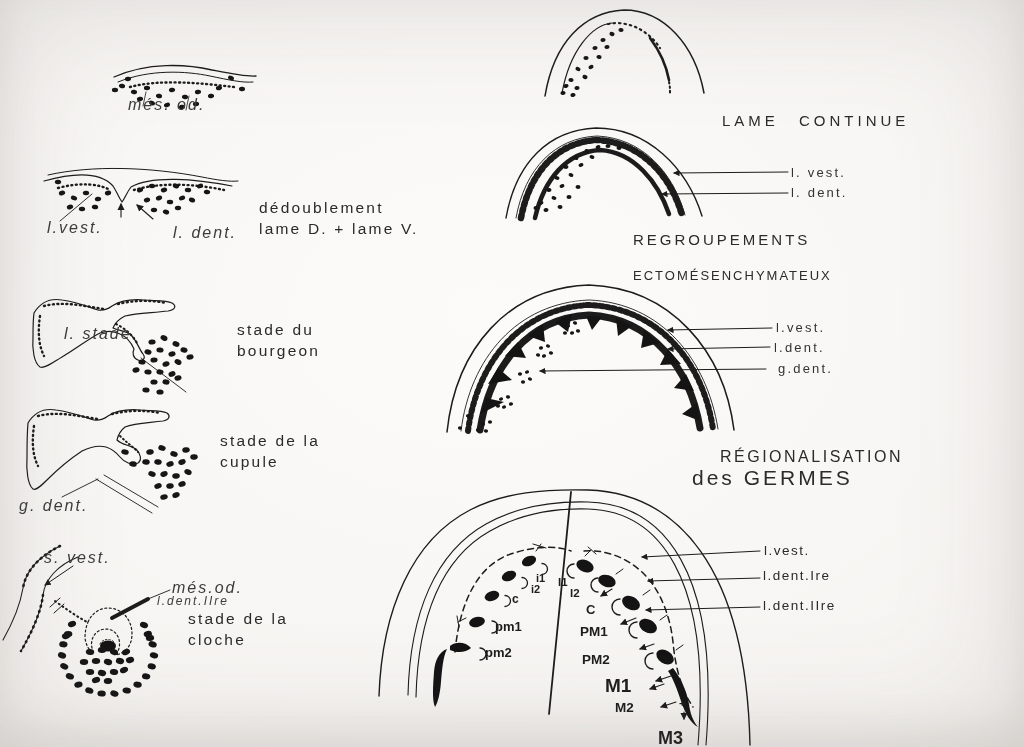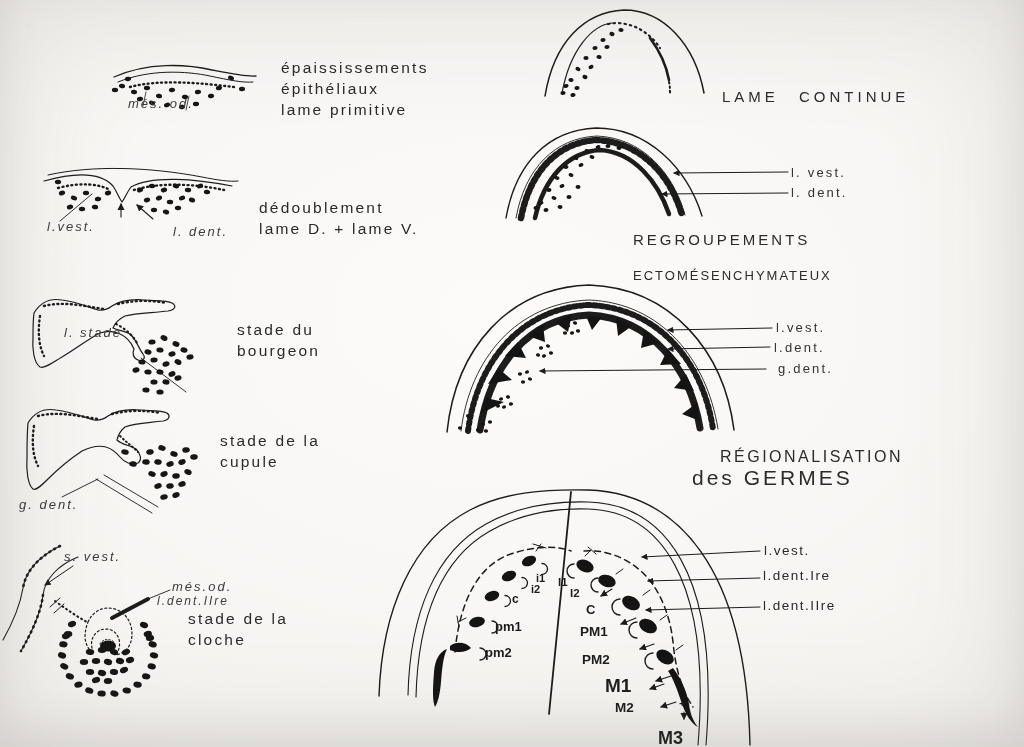--- a/index.html
+++ b/index.html
@@ -8,21 +8,21 @@
     background:radial-gradient(130% 120% at 48% 42%, #fcfbf9 0%, #f6f4f1 55%, #e9e6e1 100%);
     font-family:"Liberation Sans","DejaVu Sans",sans-serif;
   }
   .page::after{
     content:"";position:absolute;inset:0;pointer-events:none;
     box-shadow:inset 0 0 130px rgba(95,88,78,.16), inset 0 -18px 40px rgba(95,88,78,.10);
   }
   svg.art{position:absolute;left:0;top:0;}
   svg.art path, svg.art ellipse, svg.art circle{vector-effect:none;}
   .lbl{position:absolute;white-space:nowrap;color:#2e2e2e;}
-  .micro{font-size:13px;letter-spacing:2px;font-style:italic;color:#3c3c3c;}
+  .micro{font-size:16px;letter-spacing:2px;font-style:italic;color:#3c3c3c;}
   .microR{font-size:13px;letter-spacing:2.2px;color:#333;}
   .cap{font-size:15.5px;letter-spacing:2.2px;color:#2a2a2a;line-height:21px;}
   .title1{font-size:15px;letter-spacing:4px;word-spacing:12px;color:#2b2b2b;}
   .titleBlock{position:absolute;text-align:left;color:#2b2b2b;}
   .titleBlock .t-l1{font-size:15px;letter-spacing:3px;}
   .titleBlock .t-l2{font-size:13px;letter-spacing:2px;margin-top:20px;}
   .title3{color:#2b2b2b;}
   .title3 .t-l1{font-size:16px;letter-spacing:2.5px;margin-left:28px;}
   .title3 .t-l2{font-size:21px;letter-spacing:3px;margin-top:0;}
   .tooth{color:#1d1d1d;font-weight:bold;}
@@ -347,25 +347,20 @@
       <path d="M612,589 L601,596" stroke-width="1.1" marker-end="url(#ah)"></path>
       <path d="M636,618 L621,624" stroke-width="1.1" marker-end="url(#ah)"></path>
       <path d="M654,644 L640,649" stroke-width="1.1" marker-end="url(#ah)"></path>
       <path d="M671,676 L656,681" stroke-width="1.1" marker-end="url(#ah)"></path>
       <path d="M664,684 L650,689" stroke-width="1.1" marker-end="url(#ah)"></path>
       <path d="M676,702 L661,707" stroke-width="1.1" marker-end="url(#ah)"></path>
       <path d="M684,712 L684,719" stroke-width="1.1" marker-end="url(#ah)"></path>
     </g>
   </svg>
 
-  <div class="lbl cap" style="left:281px;top:57px">
-    <div>épaississements</div>
-    <div>épithéliaux</div>
-    <div>lame primitive</div>
-  </div>
   <span class="lbl micro" style="left:128px;top:96px">més. od.</span>
 
   <div class="lbl cap" style="left:259px;top:197px">
     <div>dédoublement</div>
     <div>lame D. + lame V.</div>
   </div>
   <span class="lbl micro" style="left:47px;top:219px">l.vest.</span>
   <span class="lbl micro" style="left:173px;top:224px">l. dent.</span>
 
   <div class="lbl cap" style="left:237px;top:319px">
@@ -377,25 +372,25 @@
   <div class="lbl cap" style="left:220px;top:430px">
     <div>stade de la</div>
     <div>cupule</div>
   </div>
   <span class="lbl micro" style="left:19px;top:497px">g. dent.</span>
 
   <div class="lbl cap" style="left:188px;top:608px">
     <div>stade de la</div>
     <div>cloche</div>
   </div>
-  <span class="lbl micro" style="left:64px;top:549px">s. vest.</span>
+  <span class="lbl micro" style="left:44px;top:549px">s. vest.</span>
   <span class="lbl micro" style="left:172px;top:579px">més.od.</span>
   <span class="lbl micro" style="left:157px;top:594px;font-size:12px">l.dent.IIre</span>
 
-  <span class="lbl title1" style="left:722px;top:88px">LAME CONTINUE</span>
+  <span class="lbl title1" style="left:722px;top:112px">LAME CONTINUE</span>
   <span class="lbl microR" style="left:791px;top:165px;font-style:normal">l. vest.</span>
   <span class="lbl microR" style="left:791px;top:185px">l. dent.</span>
 
   <div class="titleBlock" style="left:633px;top:231px;width:346px">
     <div class="t-l1">REGROUPEMENTS</div>
     <div class="t-l2">ECTOMÉSENCHYMATEUX</div>
   </div>
   <span class="lbl microR" style="left:776px;top:320px">l.vest.</span>
   <span class="lbl microR" style="left:774px;top:340px">l.dent.</span>
   <span class="lbl microR" style="left:778px;top:361px">g.dent.</span>

